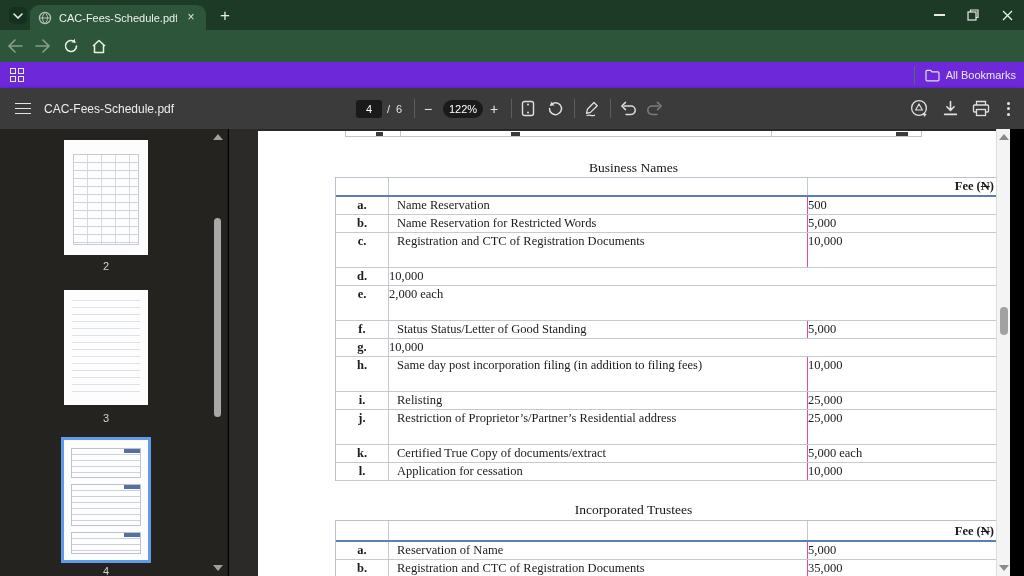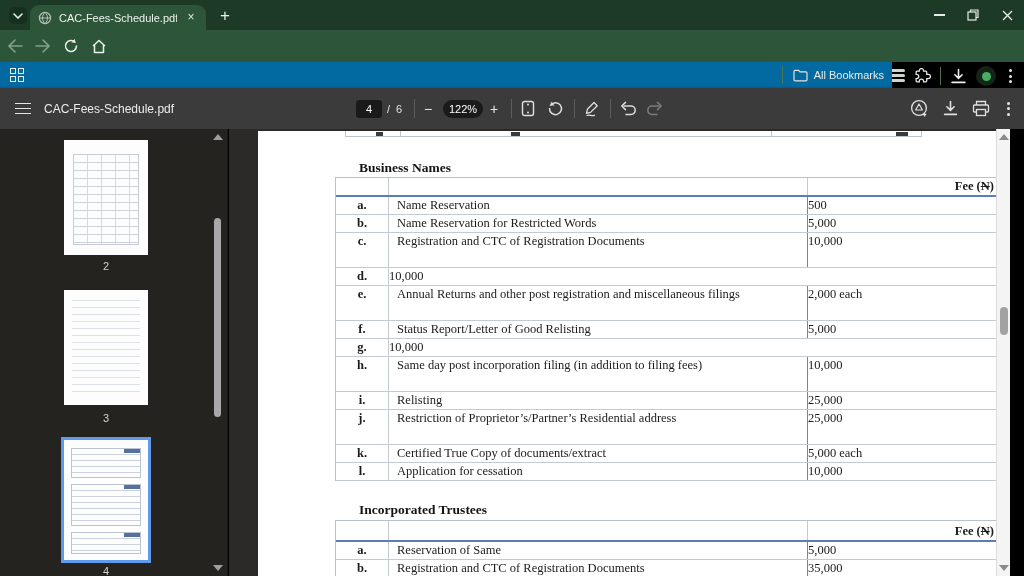--- a/index.html
+++ b/index.html
@@ -37,21 +37,21 @@
     font-weight:bold; text-align:center; line-height:17px; }
   .extg { width:17px; height:17px; border-radius:50%; background:#36a257; border:1px solid #8fd2a3; }
   .exts { width:16px; height:14px; display:flex; flex-direction:column; gap:2px; }
   .exts span { height:3px; background:#cfd4cf; border-radius:2px; }
   .vsep { width:1px; height:18px; background:#4d7257; }
   .avatar { width:20px; height:20px; border-radius:50%; background:#152419; display:flex; align-items:center; justify-content:center; }
   .avatar i { width:9px; height:9px; border-radius:50%; background:#45b061; display:block; }
   .dots3 { display:flex; flex-direction:column; gap:2.5px; padding:0 4px; }
   .dots3 i { width:3px; height:3px; border-radius:50%; background:#e4e8e4; display:block; }
 
-  .bookmarks { position:absolute; left:0; top:62px; width:892px; height:26px; background:#0369a1;
+  .bookmarks { position:absolute; left:0; top:62px; width:1024px; height:26px; background:#6d28d9;
     display:flex; align-items:center; }
   .appsgrid { margin-left:10px; width:14px; height:14px; display:grid; grid-template-columns:6px 6px; gap:2px; }
   .appsgrid i { width:6px; height:6px; border:1.4px solid #e6ebe6; display:block; }
   .allbm { position:absolute; right:8px; top:0; height:26px; display:flex; align-items:center; gap:6px; }
   .allbm-label { color:#e7ece7; font-size:11px; }
 
   
   .pdfbar { position:absolute; left:0; top:88px; width:1024px; height:41px; background:#3b3b3b;
     box-shadow:0 1px 3px rgba(0,0,0,.5); }
   .pdfbar .item { position:absolute; top:0; height:41px; display:flex; align-items:center; }
@@ -92,21 +92,21 @@
 
   .viewer { position:absolute; left:229px; top:0; width:781px; height:447px; background:#2b2a28; }
   .page { position:absolute; left:29px; top:2px; width:752px; height:445px; background:#fff;
     font-family:"Liberation Serif", serif; color:#1b1b1b; overflow:hidden; }
 
   .partialrow { position:absolute; left:87px; top:0; width:577px; height:6px;
     border-left:1px solid #bcc4ce; border-right:1px solid #bcc4ce; border-bottom:1px solid #bcc4ce; }
   .partialrow i { position:absolute; top:0; width:1px; height:6px; background:#bcc4ce; display:block; }
   .frag { position:absolute; top:1px; height:4px; background:#3a3a3a; }
 
-  .doc-heading { position:absolute; left:101px; width:577px; font-weight:bold; font-size:13.5px; color:#141414; }
+  .doc-heading { position:absolute; left:87px; width:577px; text-align:center; font-weight:normal; font-size:13.5px; color:#141414; }
   .dtable { position:absolute; left:77px; width:665px; border:1px solid #b9c2cc; border-bottom:none; }
   .thead { display:flex; height:19px; border-bottom:2px solid #5b7fb4; }
   .thead .sp { width:53px; border-right:1px solid #c3cad4; }
   .thead .sp2 { width:419px; border-right:1px solid #c3cad4; }
   .thead .fh { flex:1; text-align:right; padding-right:5px; font-weight:bold; font-size:12.5px; line-height:17px; }
   .strikeN { text-decoration:line-through; }
   .trow { display:flex; height:18px; border-bottom:1px solid #c3cad4; font-size:12.5px; line-height:17px; }
   .trow.tall { height:35px; }
   .tcell { overflow:hidden; white-space:nowrap; }
   .tcell.letter { width:53px; text-align:center; font-weight:bold; border-right:1px solid #c3cad4; }
@@ -390,26 +390,25 @@
                 <div class="tcell letter">c.</div>
                 <div class="tcell desc">Registration and CTC of Registration Documents</div>
                 <div class="tcell fee">10,000</div>
               </div>
               <div class="trow">
                 <div class="tcell letter">d.</div>
                 <div class="tcell fee">10,000</div>
               </div>
               <div class="trow tall">
                 <div class="tcell letter">e.</div>
-                <div class="tcell desc">Annual Returns and other post registration and miscellaneous filings</div>
                 <div class="tcell fee">2,000 each</div>
               </div>
               <div class="trow">
                 <div class="tcell letter">f.</div>
-                <div class="tcell desc">Status Report/Letter of Good Relisting</div>
+                <div class="tcell desc">Status Status/Letter of Good Standing</div>
                 <div class="tcell fee">5,000</div>
               </div>
               <div class="trow">
                 <div class="tcell letter">g.</div>
                 <div class="tcell fee">10,000</div>
               </div>
               <div class="trow tall">
                 <div class="tcell letter">h.</div>
                 <div class="tcell desc">Same day post incorporation filing (in addition to filing fees)</div>
                 <div class="tcell fee">10,000</div>
@@ -440,21 +439,21 @@
         <div class="doc-heading" style="top:371px">Incorporated Trustees</div>
         <div class="dtable" style="top:389px">
           <div class="thead" style="height:21px">
             <div class="sp"></div>
               <div class="sp2"></div>
             <div class="fh" style="line-height:20px"><span>Fee (</span><span class="strikeN">N</span><span>)</span></div>
           </div>
           <div>
               <div class="trow">
                 <div class="tcell letter">a.</div>
-                <div class="tcell desc">Reservation of Same</div>
+                <div class="tcell desc">Reservation of Name</div>
                 <div class="tcell fee">5,000</div>
               </div>
               <div class="trow">
                 <div class="tcell letter">b.</div>
                 <div class="tcell desc">Registration and CTC of Registration Documents</div>
                 <div class="tcell fee">35,000</div>
               </div>
             </div>
         </div>
 

